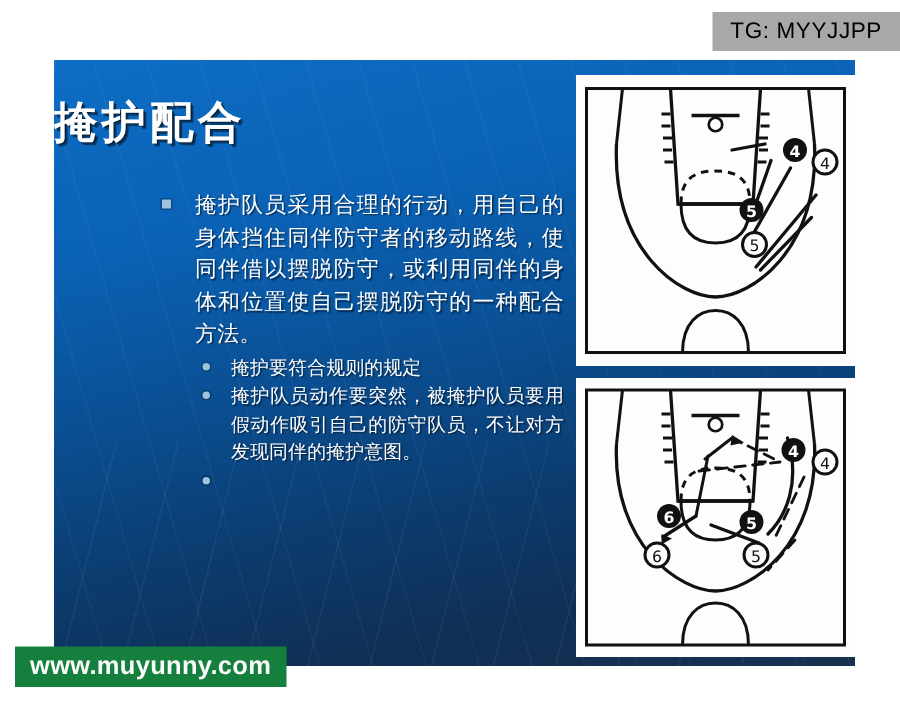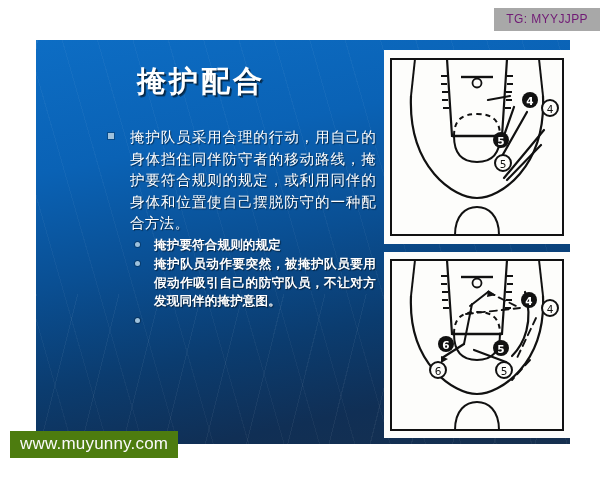--- a/index.html
+++ b/index.html
@@ -34,21 +34,21 @@
       rgba(255,255,255,0.05) 0px,
       rgba(255,255,255,0.05) 1px,
       rgba(255,255,255,0) 1px,
       rgba(255,255,255,0) 40px);
     pointer-events:none;
   }
 
   
   #title{
     position:absolute;left:0;top:22px;width:330px;
-    text-align:center;
+    text-align:left;
     font-family:"DejaVu Serif","Liberation Serif",serif;
     font-weight:bold;font-size:29px;letter-spacing:3px;color:#ffffff;
     text-shadow:2px 2px 0 rgba(0,0,0,0.45), 1px 1px 0 rgba(0,0,0,0.4);
     white-space:nowrap;
   }
 
   
   #textcol{
     position:absolute;left:70px;top:86px;width:270px;
     color:#ffffff;
@@ -61,67 +61,68 @@
     text-align:justify;text-justify:inter-ideograph;
   }
   .lvl1 .sq{
     position:absolute;left:2px;top:7px;width:6px;height:6px;
     background:#9fc2dd;box-shadow:0 0 0 1px rgba(0,0,0,.25);
   }
   .lvl2{
     position:relative;padding-left:24px;margin-left:24px;margin-bottom:1px;
     font-size:12.6px;line-height:18.6px;letter-spacing:.1px;
     text-shadow:1px 1px 1px rgba(0,0,0,.55);
-    text-align:justify;text-justify:inter-ideograph;font-weight:bold;
+    text-align:justify;text-justify:inter-ideograph;
   }
   .lvl2 .dot{
     position:absolute;left:5px;top:6px;width:5px;height:5px;border-radius:50%;
     background:#9fc2dd;box-shadow:0 0 0 1px rgba(0,0,0,.25);
   }
 
   
   .diagram{
     position:absolute;background:#fdfdfb;overflow:hidden;
   }
   #diagram-top{left:348px;top:10px;width:186px;height:194px;}
   #diagram-bottom{left:348px;top:212px;width:186px;height:186px;}
   .diagram svg{display:block;width:100%;height:100%;}
 
   
   #wm-tg{
     position:absolute;right:0;top:8px;
-    background:#a8a8a8;color:#701a75;
+    background:#a8a8a8;color:#000000;
     font-family:"Liberation Sans",sans-serif;
-    font-size:12px;letter-spacing:.4px;
+    font-size:15px;letter-spacing:.4px;
     padding:4px 12px 5px 12px;
   }
   #wm-site{
     position:absolute;left:10px;bottom:22px;
-    background:#4d7c0f;color:#fafafa;
+    background:#15803d;color:#fafafa;
     font-family:"Liberation Sans",sans-serif;
     font-size:17px;letter-spacing:.2px;
     padding:3px 10px 4px 10px;
+    font-weight:bold;
   }
 </style>
 </head>
 <body>
 
 <div id="page">
 
   <div id="slide">
     <div class="streaks"></div>
     <div class="streaks2"></div>
 
     <div id="title">掩护配合</div>
 
     <div id="textcol">
 
       <div class="lvl1">
         <span class="sq"></span>
-        <span>掩护队员采用合理的行动，用自己的身体挡住同伴防守者的移动路线，掩护要符合规则的规定，或利用同伴的身体和位置使自己摆脱防守的一种配合方法。</span>
+        <span>掩护队员采用合理的行动，用自己的身体挡住同伴防守者的移动路线，使同伴借以摆脱防守，或利用同伴的身体和位置使自己摆脱防守的一种配合方法。</span>
       </div>
 
 
       <div class="lvl2">
         <span class="dot"></span>
         <span>掩护要符合规则的规定</span>
       </div>
 
       <div class="lvl2">
         <span class="dot"></span>

